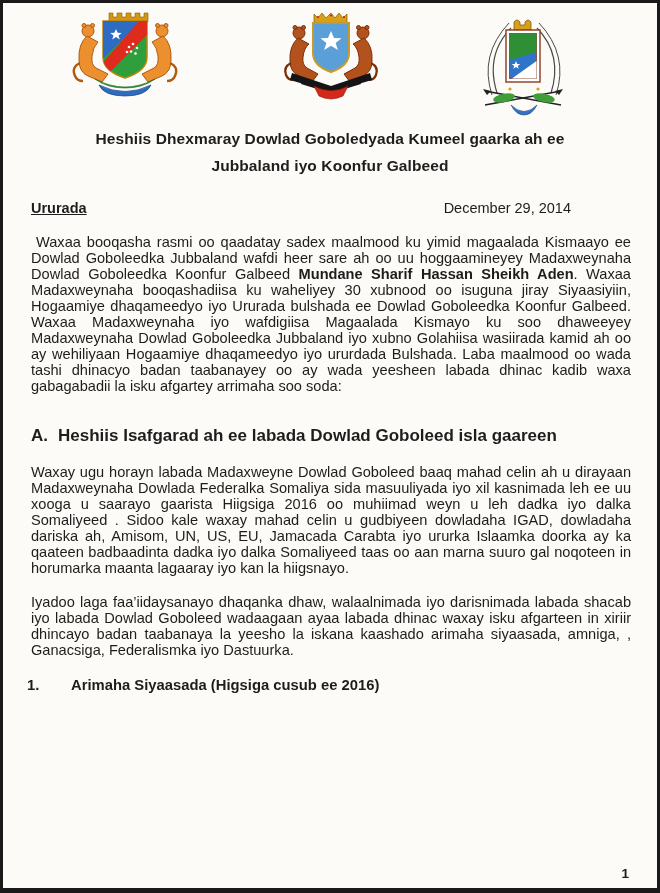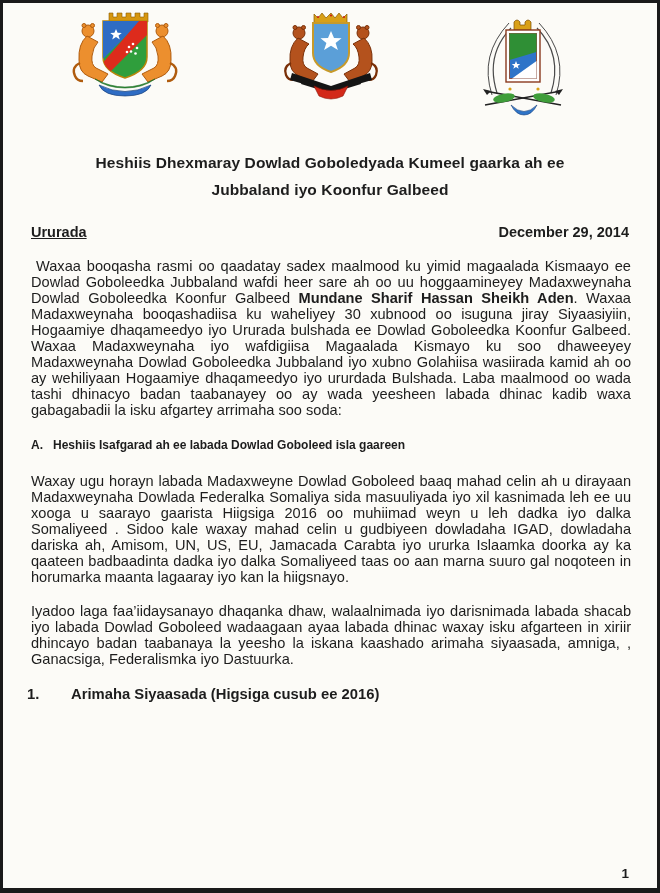--- a/index.html
+++ b/index.html
@@ -14,43 +14,43 @@
     color:#1d1d1d;
     overflow:hidden;
   }
   .emblem-row{position:relative;height:118px;}
   .emblem{position:absolute;top:8px;}
   .emblem.left{left:62px;top:6px;}
   .emblem.center{left:272px;top:6px;}
   .emblem.right{left:458px;top:12px;}
 
   .doc-title{
-    margin:28px 55px 0 55px;
+    margin:4px 55px 0 55px;
     text-align:center;
     font-size:15.5px;font-weight:bold;
     line-height:27px;
     letter-spacing:0.1px;
   }
   .meta-row{
     display:flex;justify-content:space-between;align-items:baseline;
     margin:21px 28px 0 28px;
   }
   .hordhac{font-weight:bold;font-size:14.5px;text-decoration:underline;}
-  .doc-date{font-weight:bold;font-size:14.5px;}
+  .doc-date{font-weight:normal;font-size:14.5px;margin-right:58px;}
 
   .body-text{
     margin:18px 26px 0 28px;
     font-size:14.6px;line-height:16px;
     text-align:justify;
   }
   p.body-text{margin-top:18px;margin-bottom:0;}
   .intro{ text-indent:5px; }
   .section-a{
-    margin:17px 26px 0 28px;
-    font-size:12px;font-weight:bold;line-height:20px;
+    margin:32px 26px 0 28px;
+    font-size:17px;font-weight:bold;line-height:20px;
   }
   .section-a .label{margin-right:10px;}
   .section-1{
     margin:16px 26px 0 24px;
     font-size:14.8px;font-weight:bold;line-height:22px;
     display:flex;
   }
   .section-1 .num{width:44px;flex:0 0 44px;}
   .page-number{
     position:absolute;right:28px;bottom:7px;

